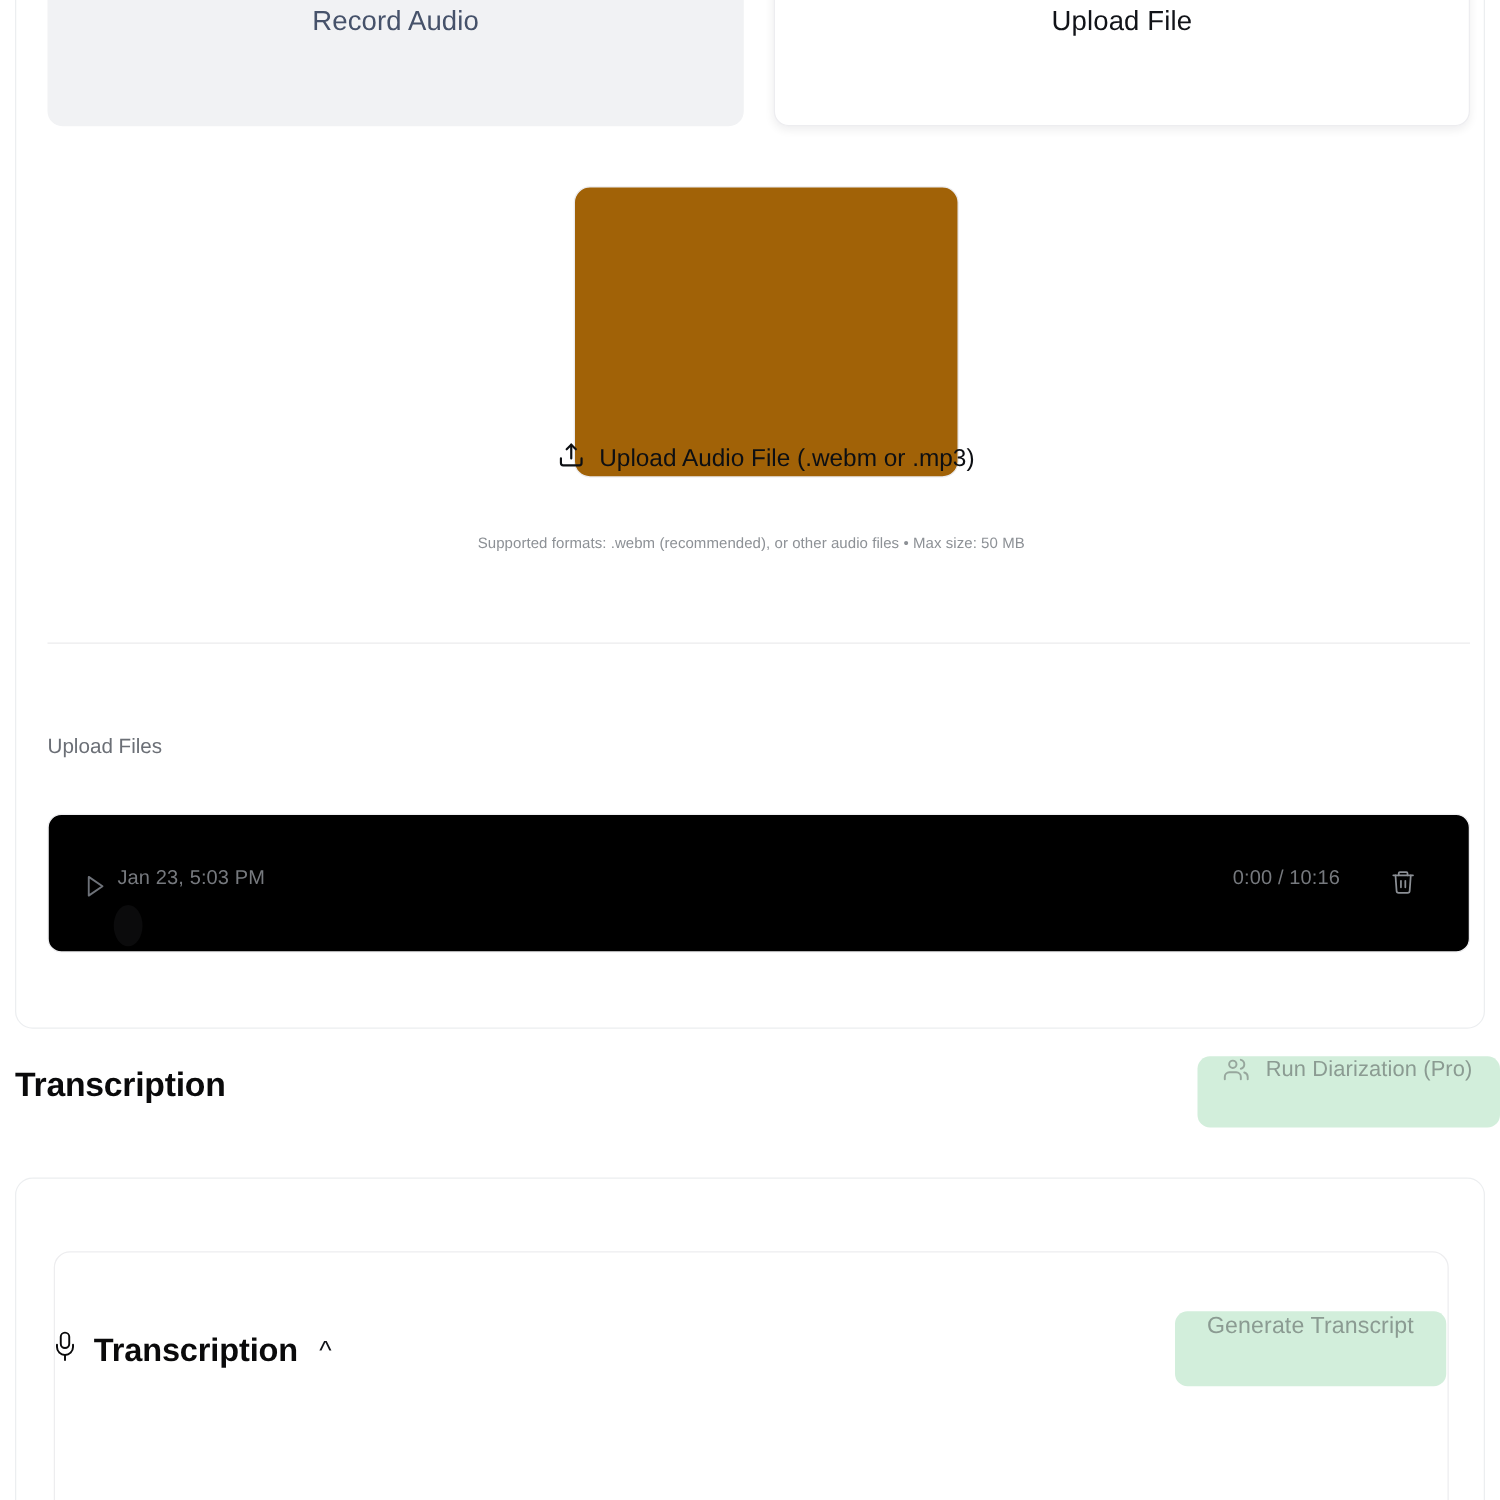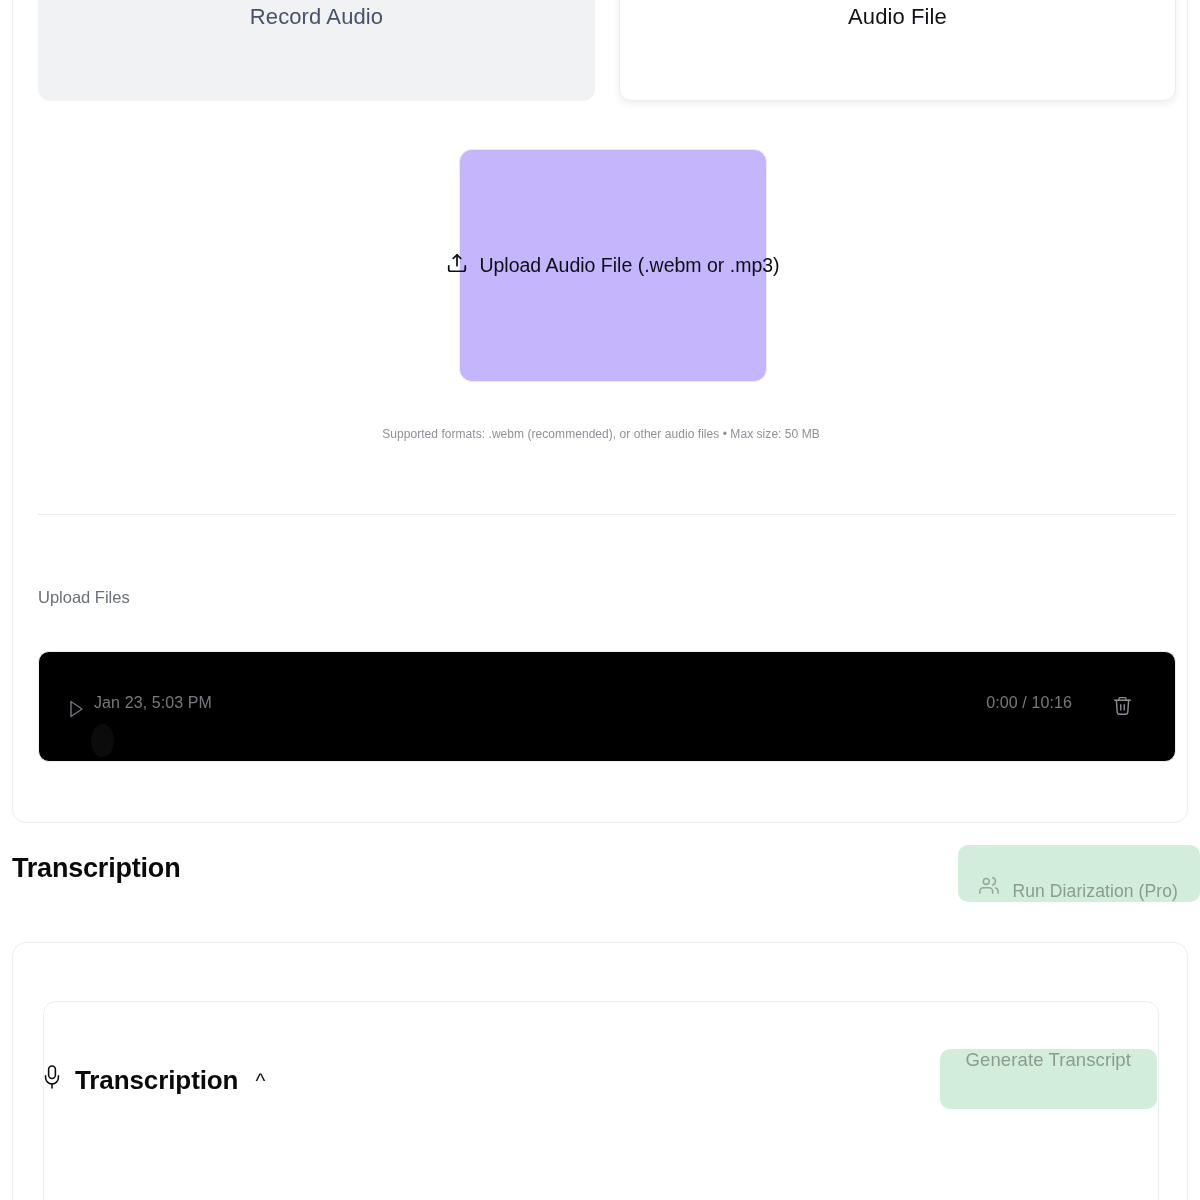--- a/index.html
+++ b/index.html
@@ -63,25 +63,25 @@
     box-shadow: 0 3px 8px rgba(16, 20, 35, 0.07);
   }
 
   
   .dropzone {
     position: absolute;
     left: 446px;
     top: 208px;
     width: 308px;
     height: 233px;
-    background: #c4b5fd;
+    background: #a16207;
     border: 1px solid #ececef;
     border-radius: 13px;
     display: flex;
-    align-items: center;
+    align-items: flex-end;
     justify-content: center;
   }
   .dropzone-inner {
     display: flex;
     align-items: center;
     gap: 11px;
     font-size: 19.5px;
     color: #0d0f13;
     white-space: nowrap;
   }
@@ -183,21 +183,21 @@
   .diarize-btn {
     position: absolute;
     right: 0;
     top: 0;
     height: 57px;
     padding: 0 22px 0 20px;
     background: #d2eedb;
     border: none;
     border-radius: 10px;
     display: flex;
-    align-items: flex-end;
+    align-items: flex-start;
     gap: 13px;
     font-size: 17.5px;
     color: #8b9b92;
     font-family: inherit;
     letter-spacing: 0.1px;
   }
 
   
   .transcription-card {
     position: absolute;
@@ -261,21 +261,21 @@
 
 <div class="page">
 
   <div class="upload-card">
 
     <div class="tab-strip">
       <div class="tab tab-inactive">
         <span>Record Audio</span>
       </div>
       <div class="tab tab-active">
-        <span>Audio File</span>
+        <span>Upload File</span>
       </div>
     </div>
 
     <div class="dropzone">
       <div class="dropzone-inner">
         <span class="upload-glyph">
           <svg width="22" height="22" viewBox="0 0 24 24" fill="none" stroke="#0d0f13" stroke-width="1.9" stroke-linecap="round" stroke-linejoin="round">
             <path d="M12 15V3"></path>
             <path d="M8 7l4-4 4 4"></path>
             <path d="M3 15v4a2 2 0 0 0 2 2h14a2 2 0 0 0 2-2v-4"></path>

